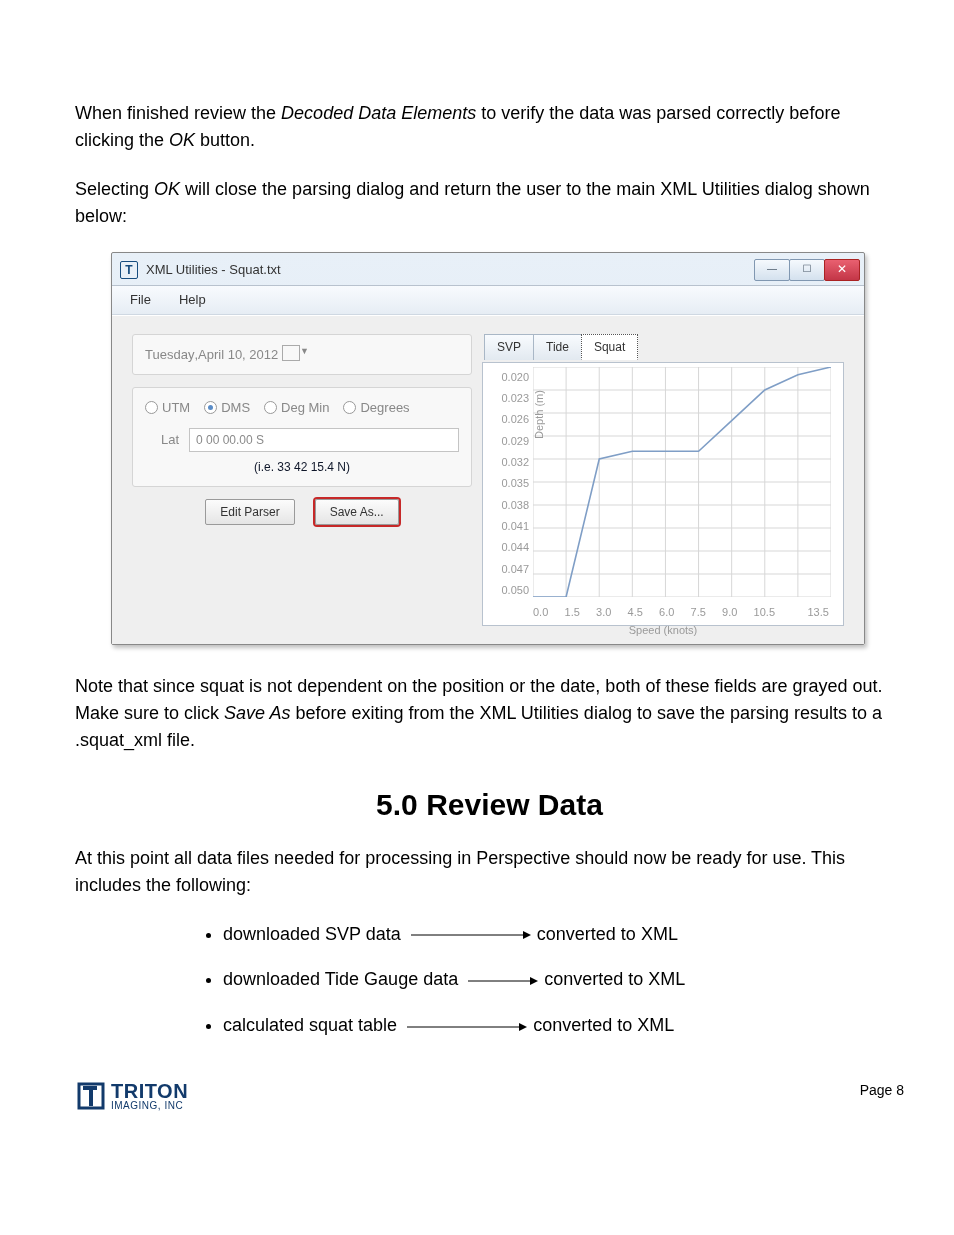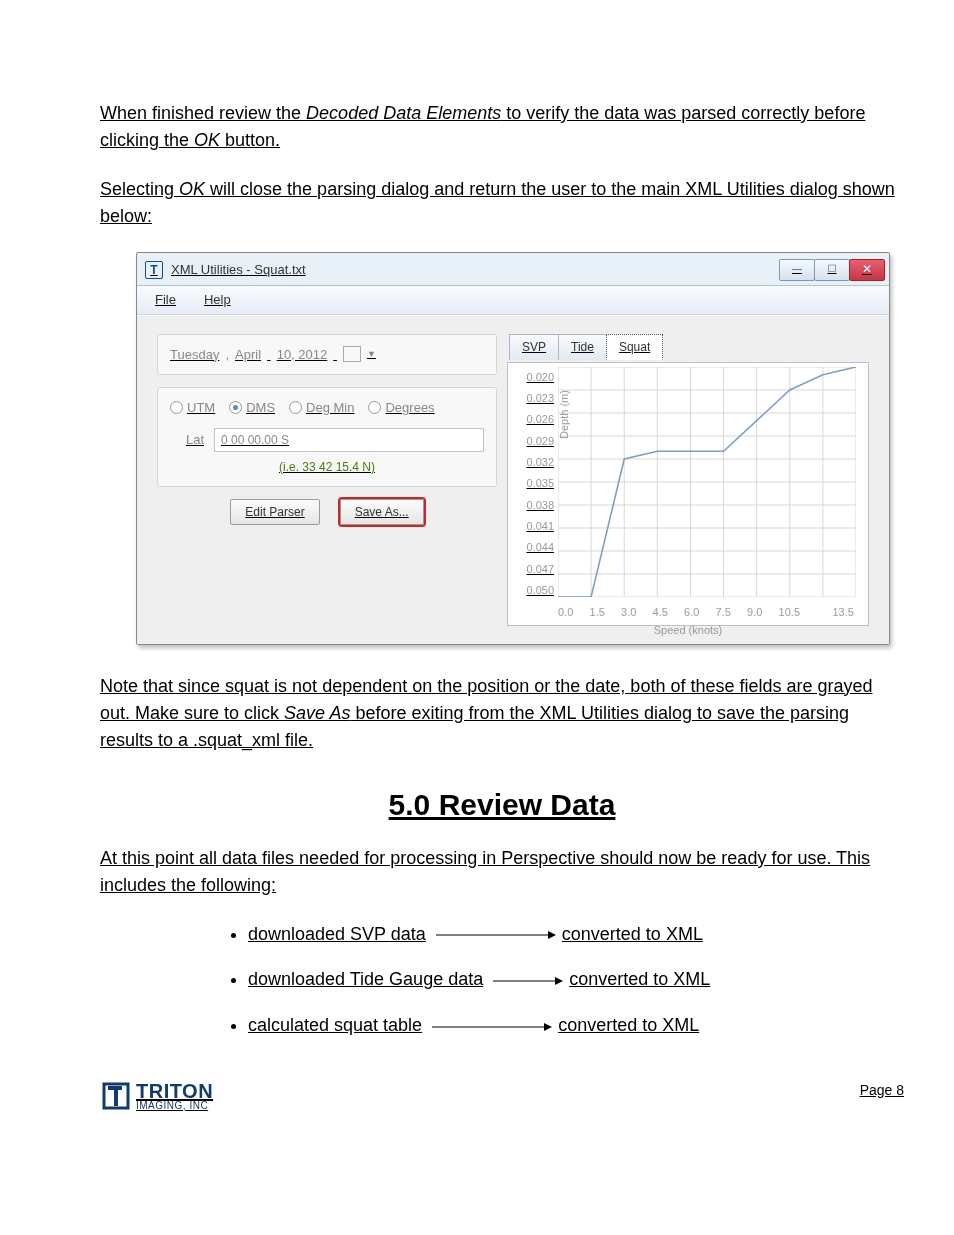--- a/index.html
+++ b/index.html
@@ -8,22 +8,21 @@
     background: #fff;
     font-family: "Trebuchet MS", "Segoe UI", Arial, sans-serif;
     color: #000;
     font-size: 18px;
     line-height: 1.5;
     width: 954px;
   }
   .page {
     width: 954px;
     box-sizing: border-box;
-    padding: 100px 50px 40px 100px;
-    text-decoration: underline;
+    padding: 100px 50px 40px 75px;
   }
   p { margin: 0 0 22px 0; }
   em.term { font-style: italic; }
   .win {
     margin: 8px 10px 28px 36px;
     width: 752px;
     border: 1px solid #888;
     background: linear-gradient(#e8f0f8,#dde7f0);
     box-shadow: 2px 3px 4px rgba(0,0,0,0.25);
     border-radius: 2px;
@@ -65,30 +64,30 @@
     background:#efefef;
     border-top:1px solid #fff;
   }
   .left-pane { width: 340px; padding-right:10px;}
   .gbox {
     border:1px solid #d5d5d5; border-radius:3px;
     background:#f8f8f8;
     margin-bottom:12px;
     padding:10px 12px;
   }
-  .date-row { display:flex; align-items:center; gap:6px; color:#888;}
+  .date-row { display:flex; color:#888;}
   .date-row .dcal { width:16px;height:14px;border:1px solid #aaa;background:#fff #eee;}
   .radio-row { display:flex; gap:14px; color:#888; margin-bottom:10px;}
   .rad { display:flex; align-items:center; gap:4px;}
   .rad .dot { width:11px;height:11px;border:1px solid #999;border-radius:50%;background:#fff;display:inline-flex;align-items:center;justify-content:center;}
   .rad.sel .dot::after{content:"";width:5px;height:5px;background:#5a8cc7;border-radius:50%;}
   .frow { display:flex; align-items:center; gap:10px; margin-bottom:6px; color:#888;}
   .frow .lab{ width:34px; text-align:right;}
   .frow .inp{ flex:1; border:1px solid #c4c4c4; background:#fff; padding:2px 6px; color:#8a8a8a; font-size:12px;}
-  .hint{ color:#4d7c0f; font-size:12px; text-align:center;}
+  .hint{ color:#0f172a; font-size:12px; text-align:center;}
   .btn-row { display:flex; justify-content:center; gap:20px; margin-top:6px;}
   .btn { padding:3px 14px; border:1px solid #9a9a9a; border-radius:2px;
          background:linear-gradient(#fcfcfc,#e5e5e5); font-size:12px;}
   .btn.hl { box-shadow: 0 0 0 2px #c62828; }
   .right-pane { flex:1; }
   .tabs-strip { display:flex; gap:0; margin-bottom:2px; padding-left:2px;}
   .tab { padding:3px 12px; border:1px solid #a9b7c6; border-bottom:none;
          background:linear-gradient(#f8fbfe,#e2e9f0); font-size:12px; margin-right:-1px;}
   .tab.active { background:#fff; border:1px dotted #555; border-bottom:1px solid #fff; position:relative; z-index:2;}
   .chartbox {

